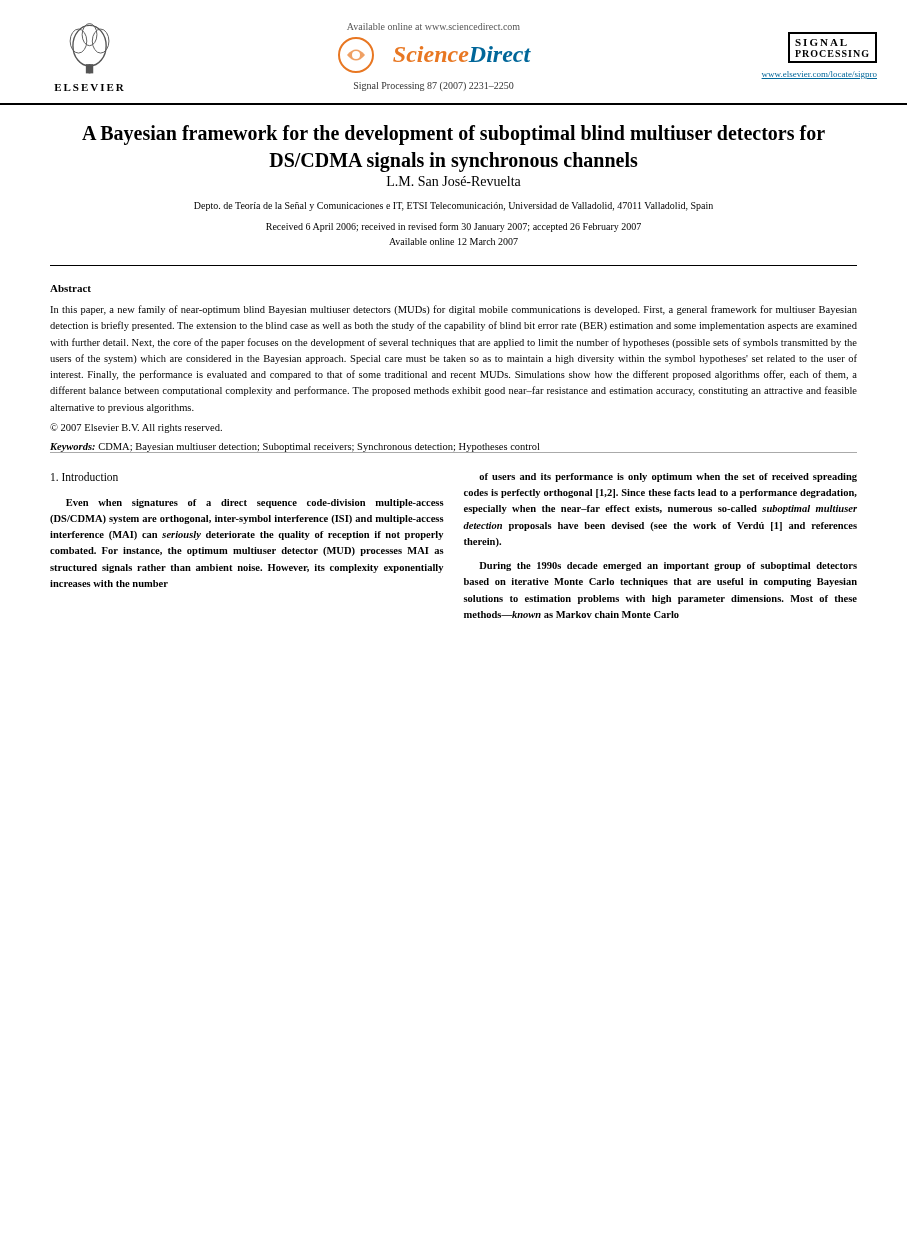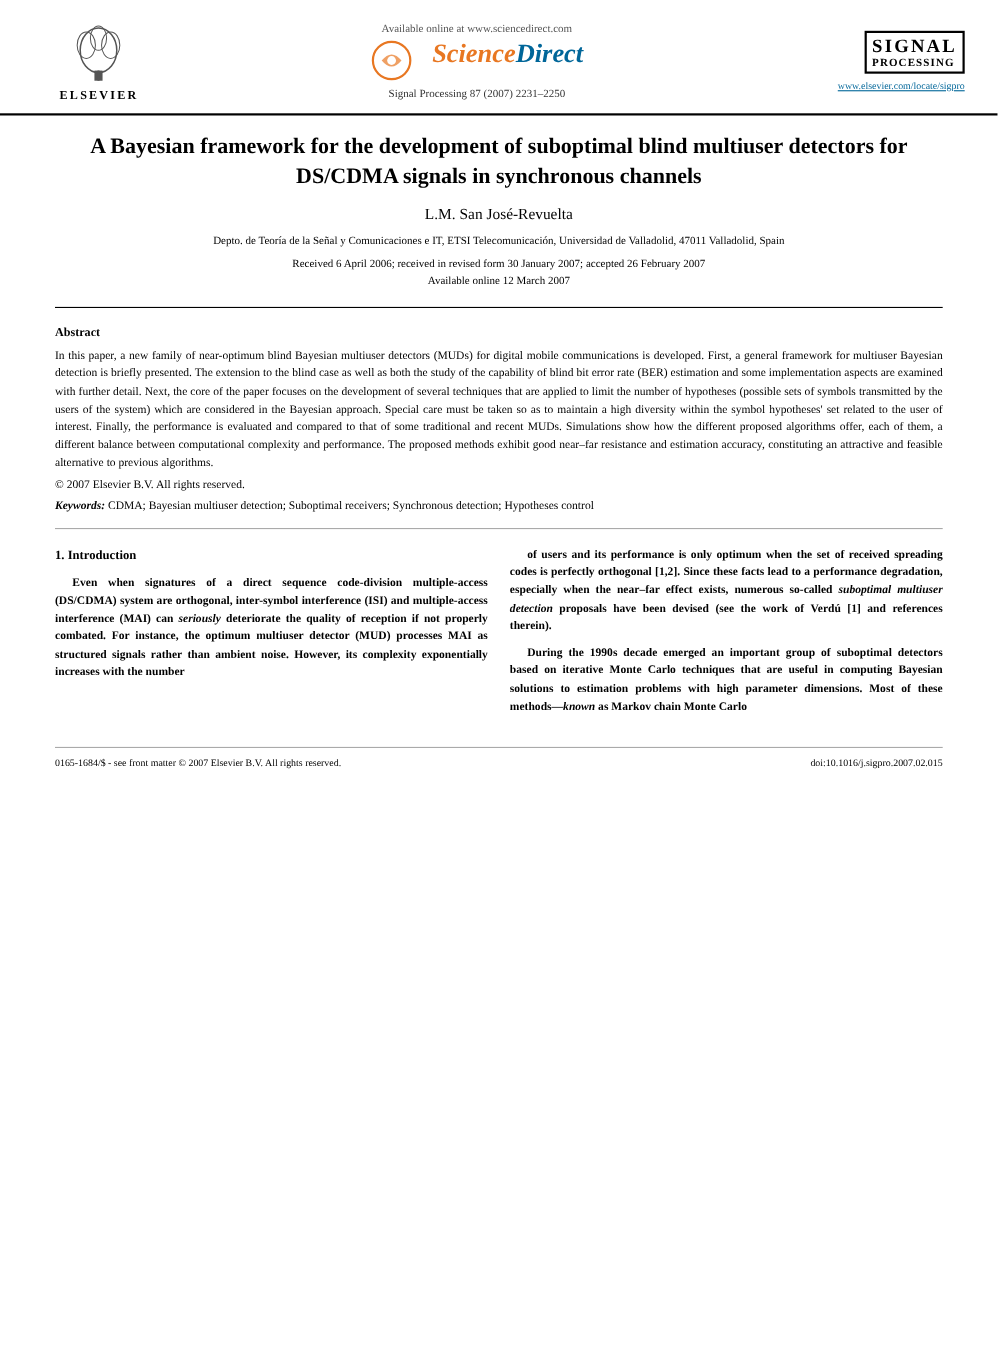--- a/index.html
+++ b/index.html
@@ -59,20 +59,21 @@
     }
 
     .available-online {
       font-size: 10px;
       color: #555;
       margin-bottom: 4px;
     }
 
     .sciencedirect-logo {
       display: flex;
+      align-items: center;
       gap: 18px;
       margin-bottom: 6px;
     }
 
     .journal-info {
       font-size: 10px;
       color: #333;
       text-align: left;
     }
 
@@ -90,21 +91,21 @@
       margin-bottom: 6px;
     }
 
     .sp-box {
       border: 2px solid #000;
       padding: 2px 5px;
       display: inline-block;
     }
 
     .sp-signal {
-      font-size: 17px;
+      font-size: 11px;
       font-weight: bold;
       letter-spacing: 2px;
       color: #000;
     }
 
     .sp-processing {
       font-size: 10px;
       font-weight: bold;
       letter-spacing: 1px;
       color: #000;
@@ -126,21 +127,20 @@
       text-align: center;
       margin-bottom: 16px;
       border-bottom: 1px solid #000;
       padding-bottom: 16px;
     }
 
     .paper-title {
       font-size: 20px;
       font-weight: bold;
       line-height: 1.35;
-      margin-bottom: 14px;
       font-family: "Times New Roman", Times, serif;
     }
 
     .author-name {
       font-size: 14px;
       margin-bottom: 10px;
     }
 
     .affiliation {
       font-size: 10px;
@@ -149,21 +149,20 @@
 
     .dates {
       font-size: 10px;
       line-height: 1.5;
     }
 
     
     .abstract-section {
       margin-bottom: 16px;
       border-bottom: 1px solid #aaa;
-      padding-bottom: 14px;
     }
 
     .abstract-title {
       font-size: 11px;
       font-weight: bold;
       margin-bottom: 8px;
     }
 
     .abstract-text {
       font-size: 10.5px;
@@ -195,21 +194,21 @@
 
     .col {
       flex: 1;
       font-size: 10.5px;
       line-height: 1.55;
       text-align: justify;
     }
 
     .section-title {
       font-size: 11.5px;
-      font-weight: bold;
+      font-weight: normal;
       margin-bottom: 8px;
     }
 
     .col p {
       margin-bottom: 8px;
       text-indent: 1.5em;
       font-weight: bold;
     }
 
     .italic {
@@ -327,18 +326,14 @@
 
       <div class="col">
         <p>of users and its performance is only optimum when the set of received spreading codes is perfectly orthogonal [1,2]. Since these facts lead to a performance degradation, especially when the near–far effect exists, numerous so-called <span class="italic">suboptimal multiuser detection</span> proposals have been devised (see the work of Verdú [1] and references therein).</p>
         <p>During the 1990s decade emerged an important group of suboptimal detectors based on iterative Monte Carlo techniques that are useful in computing Bayesian solutions to estimation problems with high parameter dimensions. Most of these methods—<span class="italic">known</span> as Markov chain Monte Carlo</p>
       </div>
 
     </div>
 
   </div>
 
-  <div class="footer">
-    <span>0165-1684/$ - see front matter © 2007 Elsevier B.V. All rights reserved.</span>
-    <span>doi:10.1016/j.sigpro.2007.02.015</span>
-  </div>
 
 </div>
 
 </body></html>

